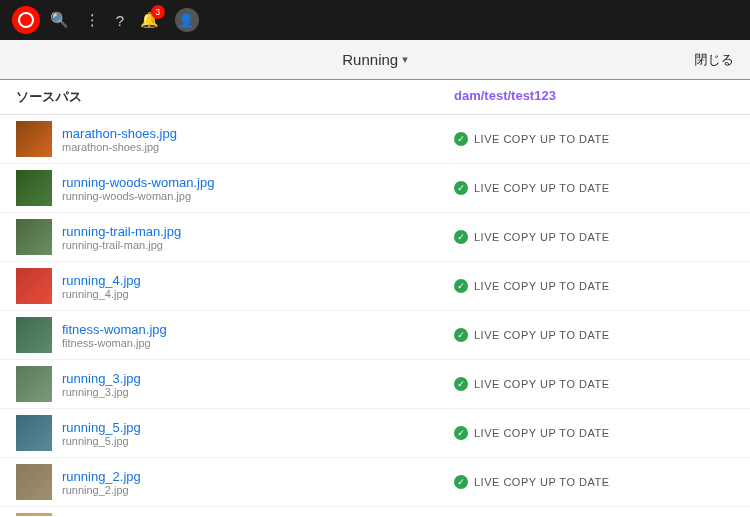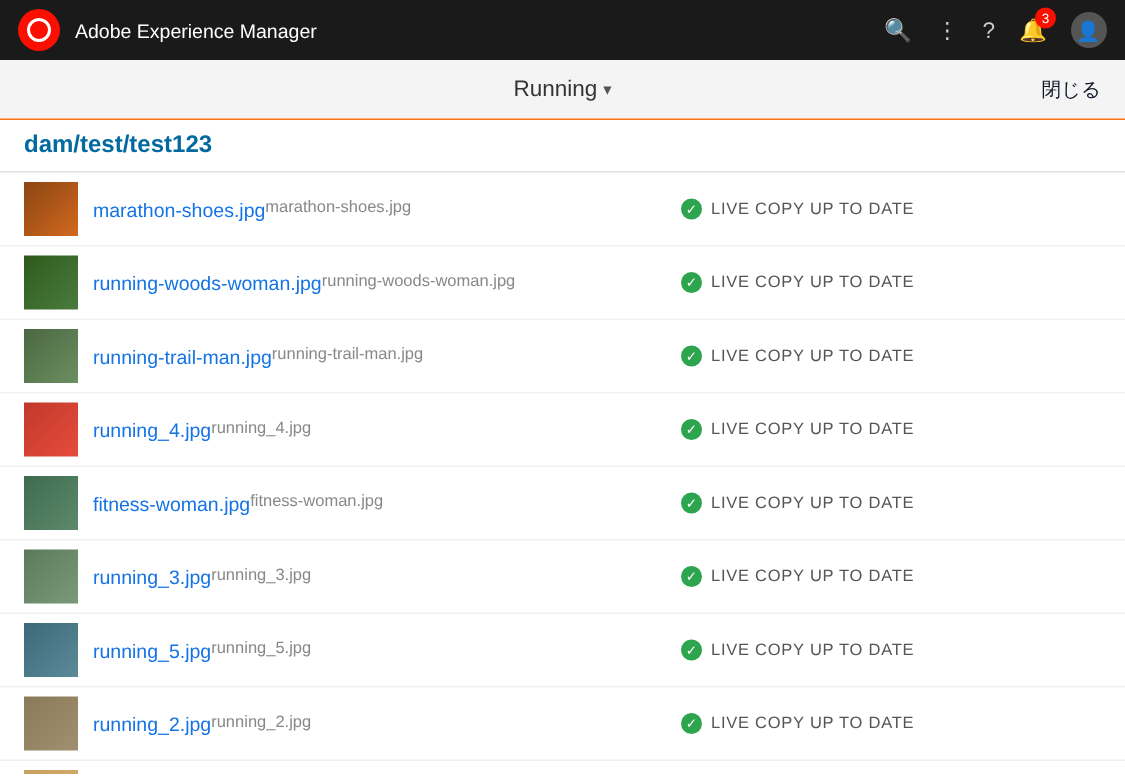--- a/index.html
+++ b/index.html
@@ -103,23 +103,23 @@
       background: #fff;
     }
     .col-source {
       flex: 1;
       font-size: 13px;
       font-weight: bold;
       color: #333;
     }
     .col-status {
       width: 280px;
-      font-size: 16px;
+      font-size: 13px;
       font-weight: bold;
-      color: #0369a1;
+      color: #8b5cf6;
     }
 
     
     .table-body {
       overflow-y: auto;
       height: calc(517px - 40px - 40px - 36px);
     }
     .table-row {
       display: flex;
       align-items: center;
@@ -133,21 +133,21 @@
       height: 36px;
       margin-right: 10px;
       flex-shrink: 0;
       overflow: hidden;
       background: #ccc;
     }
 
     .row-source {
       flex: 1;
       display: flex;
-      flex-direction: row;
+      flex-direction: column;
     }
     .row-source-name {
       font-size: 13px;
       color: #1473e6;
       font-weight: 500;
     }
     .row-source-sub {
       font-size: 11px;
       color: #888;
     }
@@ -188,21 +188,20 @@
     .thumb-8 { background: linear-gradient(135deg, #8a7a5a, #a09070); }
     .thumb-9 { background: linear-gradient(135deg, #c8a060, #d4b070); }
   </style>
 </head>
 <body>
 
 <div class="top-nav">
   <div class="nav-logo">
     <div class="nav-logo-inner"></div>
   </div>
-  <span class="nav-title">Adobe Experience Manager</span>
   <div class="nav-icons">
     <span class="nav-icon">🔍</span>
     <span class="nav-icon">⋮</span>
     <span class="nav-icon">?</span>
     <span class="nav-icon nav-icon-bell">
       🔔
       <span class="nav-badge">3</span>
     </span>
     <div class="nav-avatar">👤</div>
   </div>
@@ -210,20 +209,21 @@
 
 <div class="sub-header">
   <div class="sub-header-title">
     <span>Running</span>
     <span class="chevron-down">▾</span>
   </div>
   <span class="close-btn">閉じる</span>
 </div>
 
 <div class="table-header">
+  <div class="col-source">ソースパス</div>
   <div class="col-status">dam/test/test123</div>
 </div>
 
 <div class="table-body" id="table-body">
 <div class="table-row">
     <div class="row-thumb thumb-1"></div>
     <div class="row-source">
       <span class="row-source-name">marathon-shoes.jpg</span>
       <span class="row-source-sub">marathon-shoes.jpg</span>
     </div>

